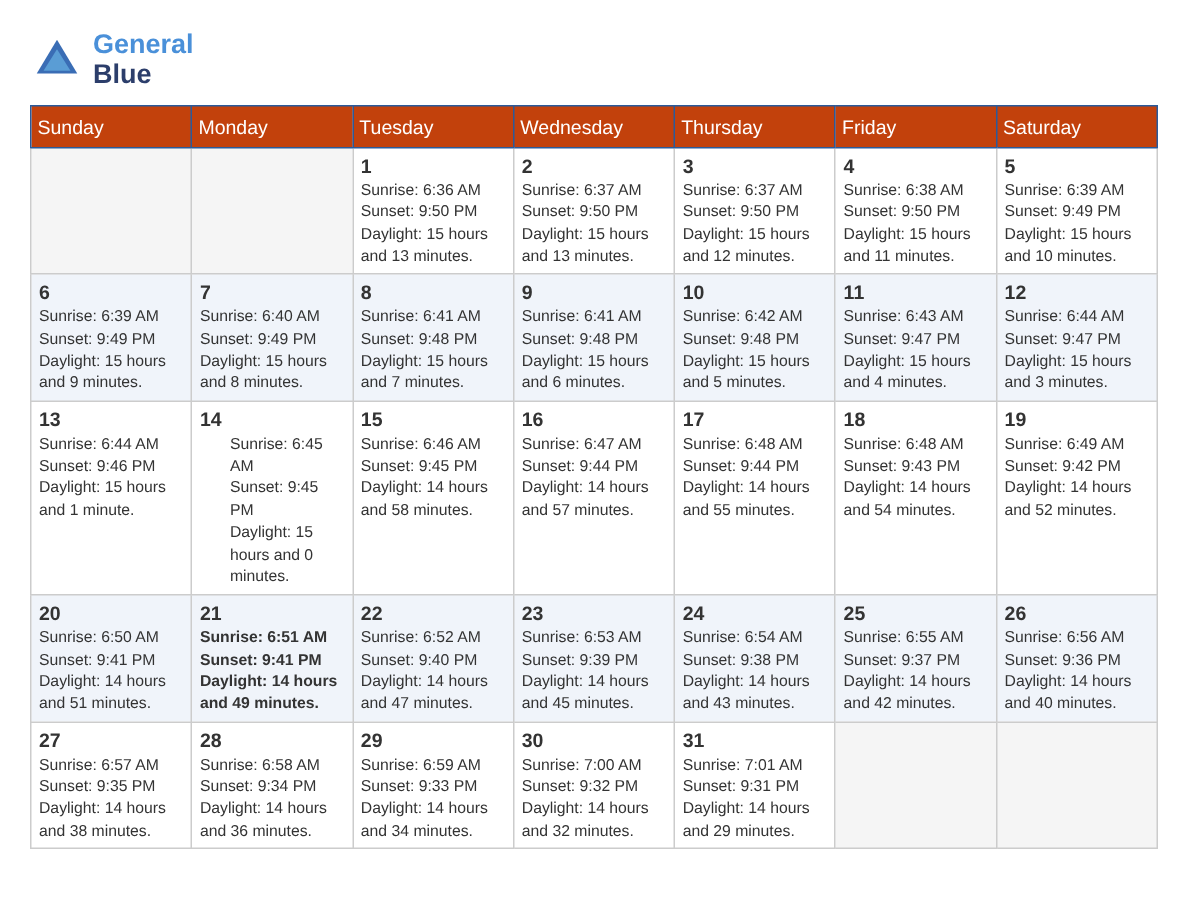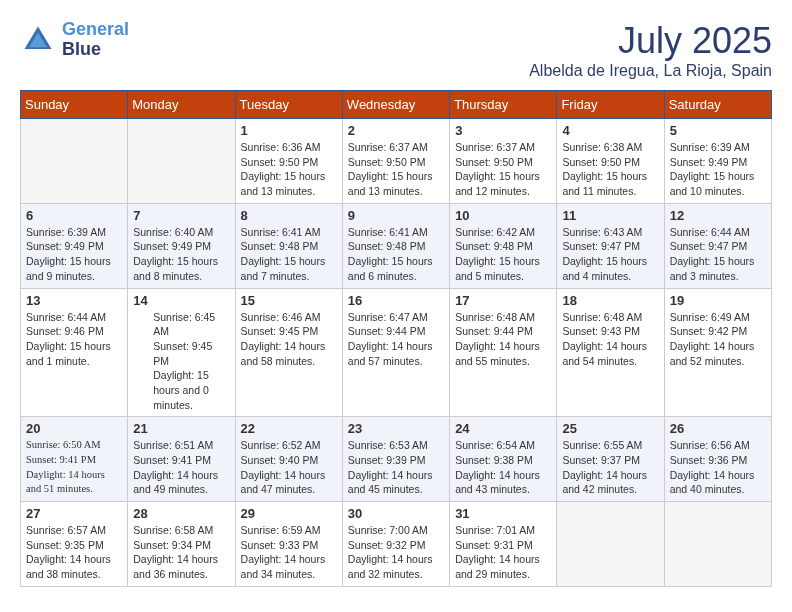--- a/index.html
+++ b/index.html
@@ -96,24 +96,20 @@
   <div class="logo">
     <svg class="logo-icon" viewBox="0 0 40 40">
       <polygon points="20,5 35,30 5,30" fill="#3a6db5"></polygon>
       <polygon points="20,12 30,28 10,28" fill="#5a9dd5"></polygon>
     </svg>
     <div class="logo-text">
       <div><span>General</span></div>
       <div><span style="color:#2c3e6b">Blue</span></div>
     </div>
   </div>
-  <div class="title-block">
-    <div class="month-title">July 2025</div>
-    <div class="location">Albelda de Iregua, La Rioja, Spain</div>
-  </div>
 </div>
 
 <table class="calendar">
   <thead>
     <tr>
     <th>Sunday</th>
         <th>Monday</th>
         <th>Tuesday</th>
         <th>Wednesday</th>
         <th>Thursday</th>
@@ -240,27 +236,27 @@
         <td style="background: rgb(255, 255, 255);">
           <span class="day-num">19</span>
           <div class="day-info" style="white-space: pre-line;">Sunrise: 6:49 AM
 Sunset: 9:42 PM
 Daylight: 14 hours and 52 minutes.</div>
         </td>
       </tr>
       <tr>
         <td style="background: rgb(240, 244, 250);">
           <span class="day-num">20</span>
-          <div class="day-info" style="white-space: pre-line; font-family: Liberation Serif, serif;">Sunrise: 6:50 AM
+          <div class="day-info" style="white-space: pre-line;">Sunrise: 6:50 AM
 Sunset: 9:41 PM
 Daylight: 14 hours and 51 minutes.</div>
         </td>
         <td style="background: rgb(240, 244, 250);">
           <span class="day-num">21</span>
-          <div class="day-info" style="white-space: pre-line;">Sunrise: 6:51 AM
+          <div class="day-info" style="white-space: pre-line; font-weight: bold;">Sunrise: 6:51 AM
 Sunset: 9:41 PM
 Daylight: 14 hours and 49 minutes.</div>
         </td>
         <td style="background: rgb(240, 244, 250);">
           <span class="day-num">22</span>
           <div class="day-info" style="white-space: pre-line;">Sunrise: 6:52 AM
 Sunset: 9:40 PM
 Daylight: 14 hours and 47 minutes.</div>
         </td>
         <td style="background: rgb(240, 244, 250);">

